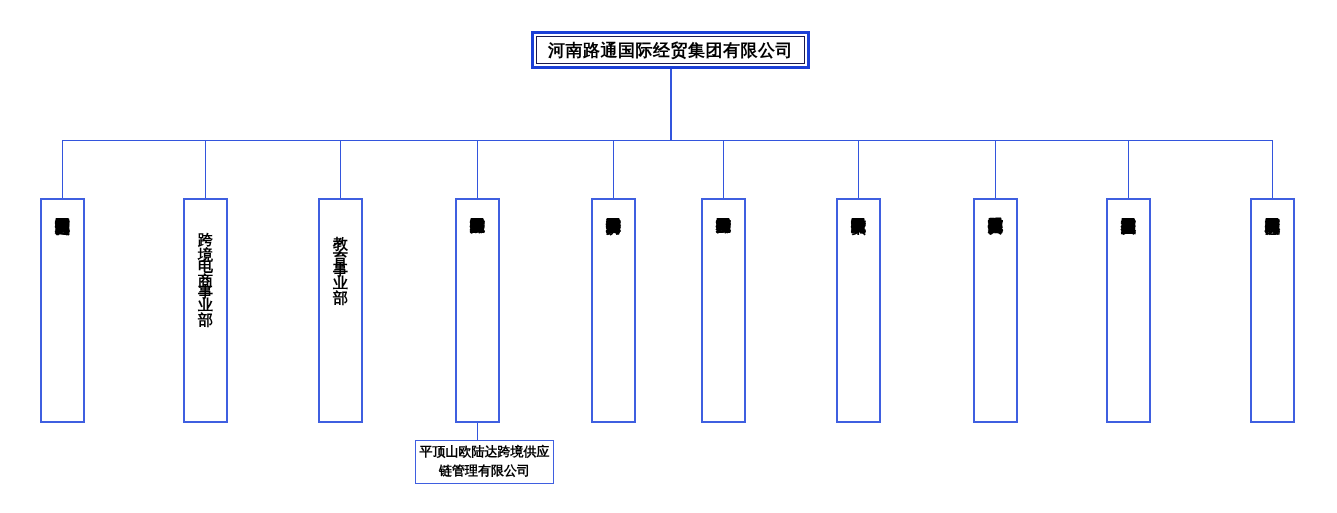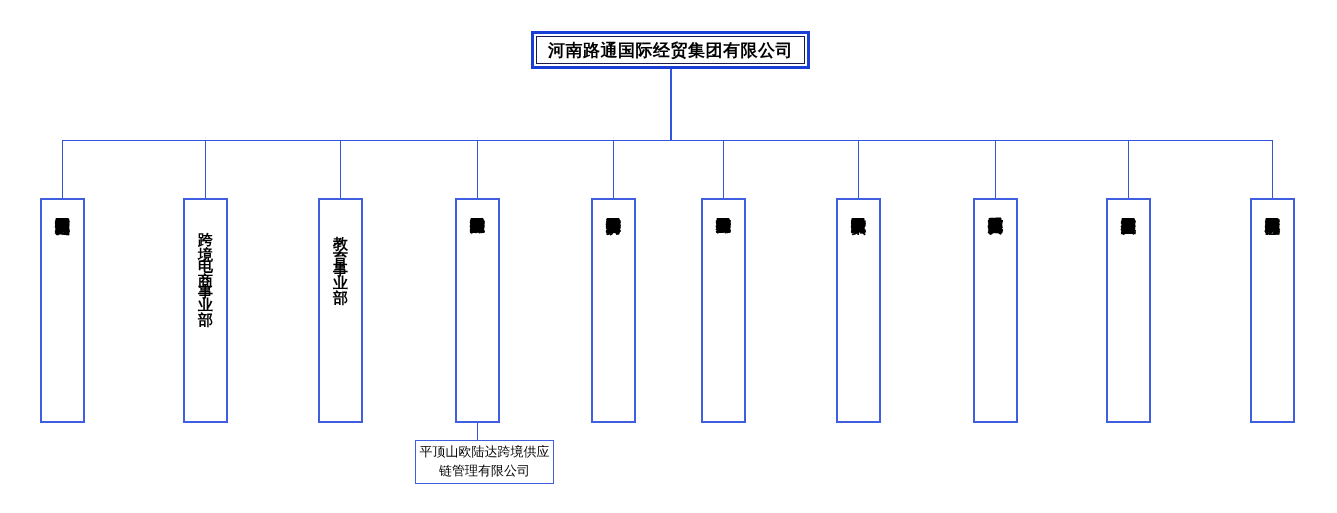--- a/index.html
+++ b/index.html
@@ -102,21 +102,21 @@
     box-sizing: border-box;
     border: 1px solid #3f5fe0;
     background: #ffffff;
     display: flex;
     align-items: center;
     justify-content: center;
     text-align: center;
   }
   #sub-node .sub-label {
     font-size: 13px;
-    font-weight: normal;
+    font-weight: bold;
     line-height: 1.45;
     padding: 0 3px;
   }
 </style>
 </head>
 <body>
 
 <div id="chart-canvas">
 
   <div id="root-node">

